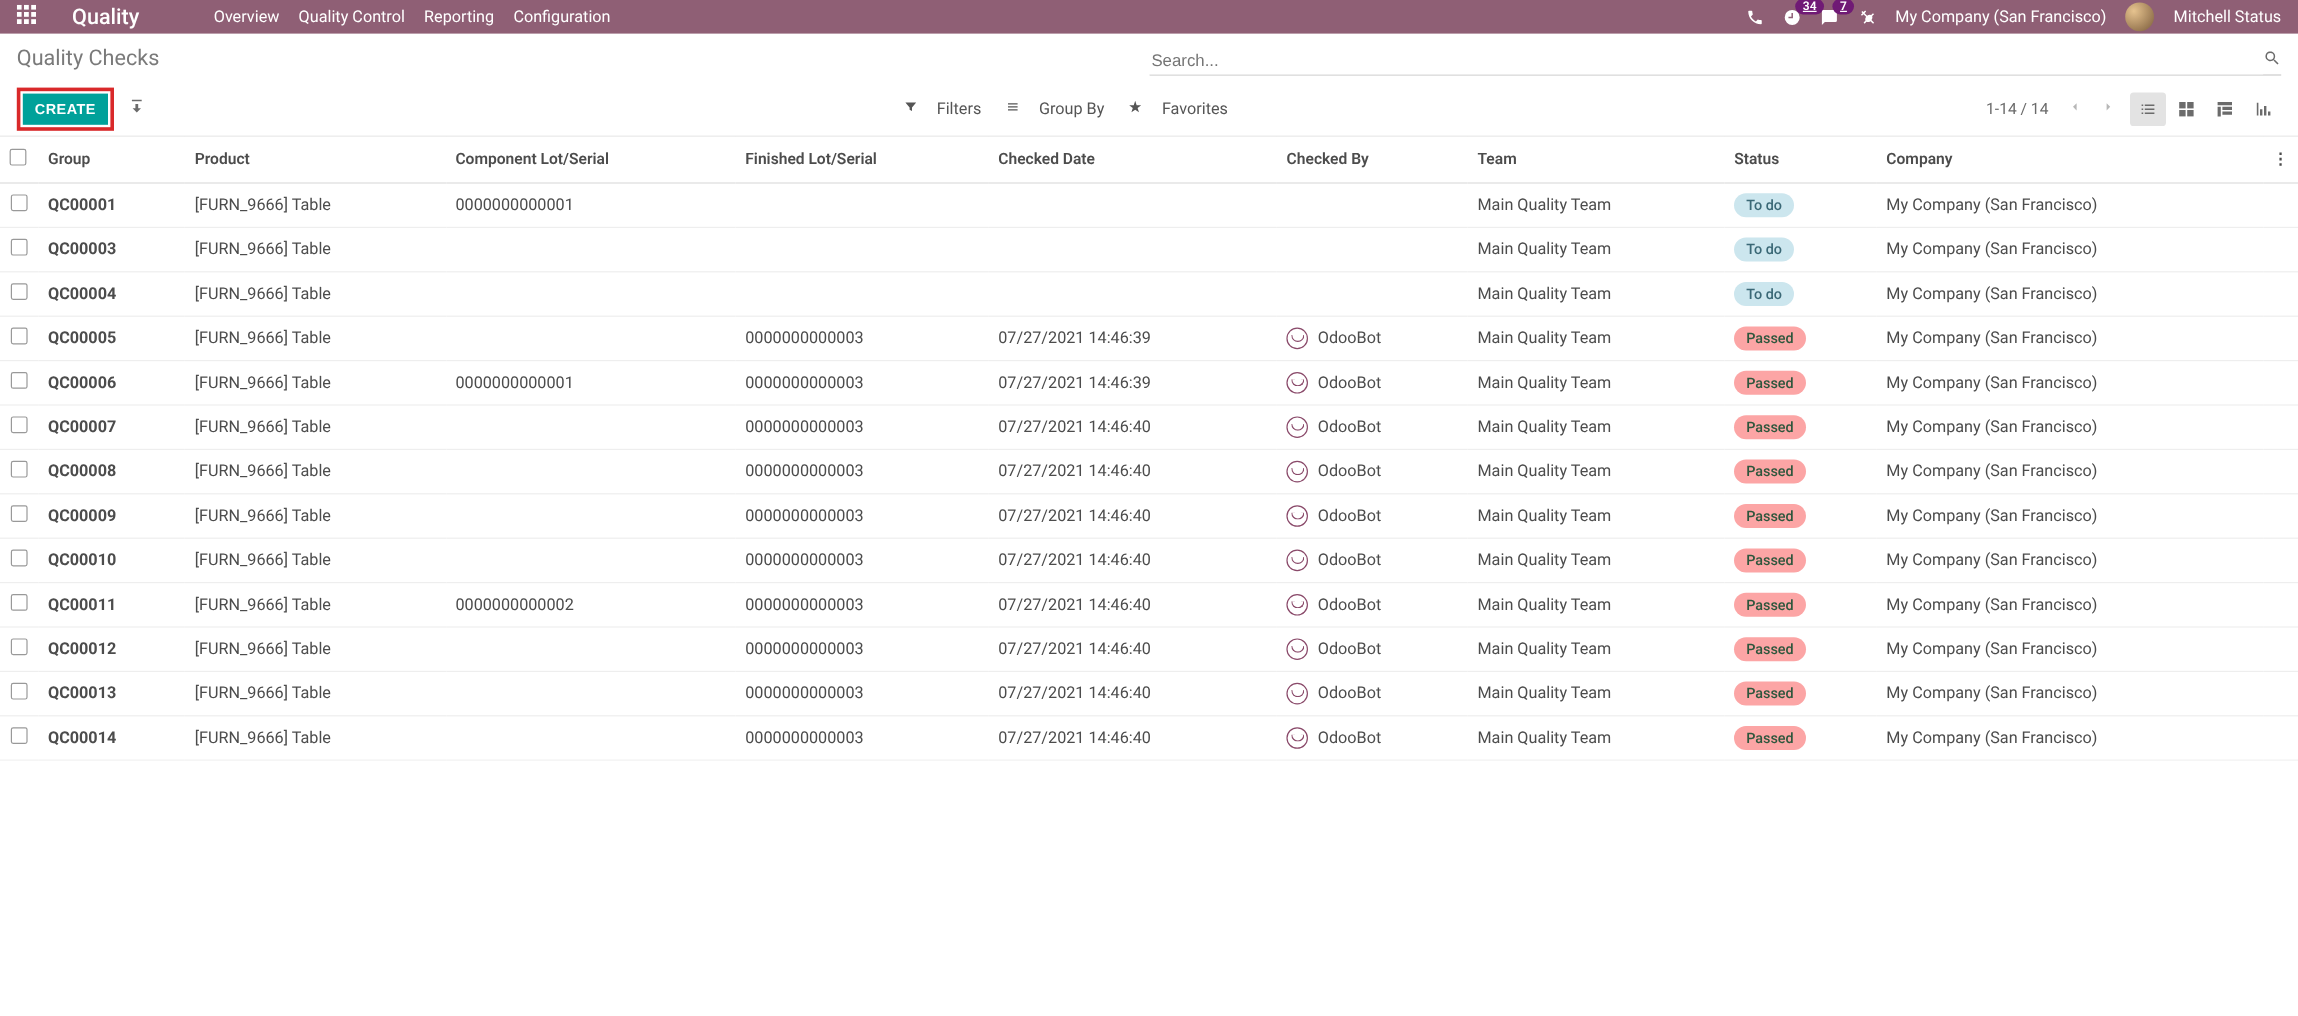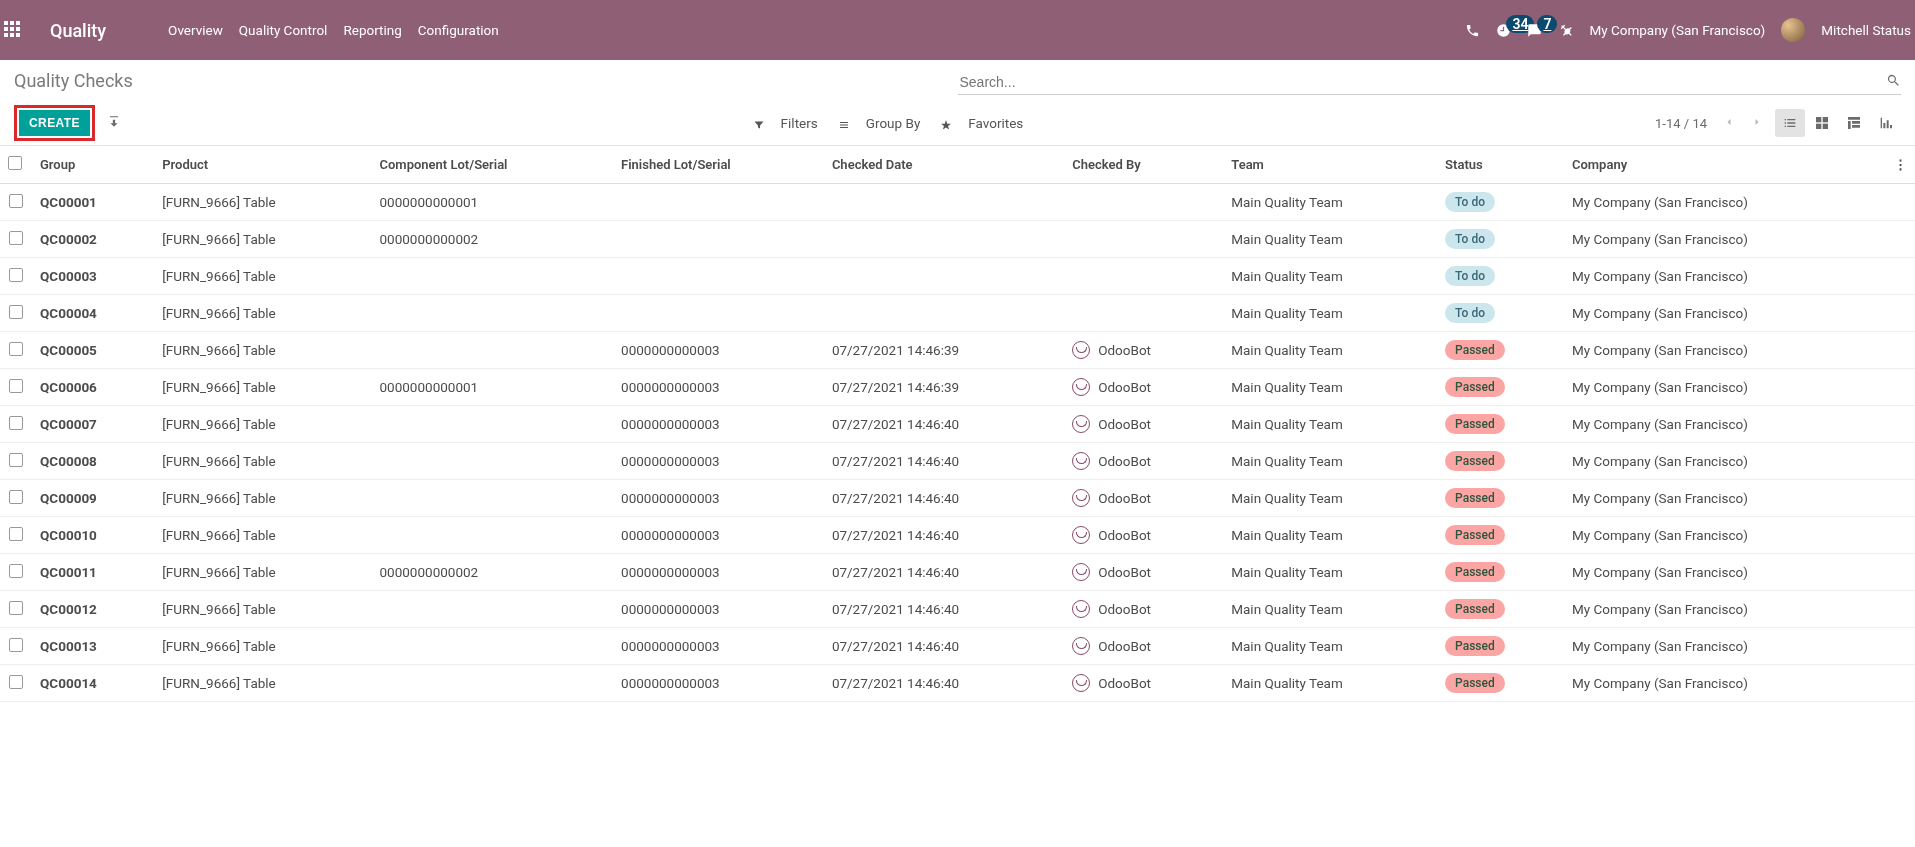--- a/index.html
+++ b/index.html
@@ -1,49 +1,49 @@
 <!DOCTYPE html>
 <html><head>
 <meta charset="utf-8">
 <style>
 * { box-sizing: border-box; margin: 0; padding: 0; }
 body { font-family: -apple-system, BlinkMacSystemFont, "Segoe UI", Roboto, Helvetica, Arial, sans-serif; font-size: 13px; color: #4c4c4c; background: #fff; }
 
 
-.navbar { background: #8f5f75; height: 60px; display: flex; align-items: center; padding: 0 4px; color: #fff; }
+.navbar { background: #8f5f75; height: 28px; display: flex; align-items: center; padding: 0 14px; color: #fff; }
 .nav-left { display: flex; align-items: center; gap: 28px; }
 .apps-icon svg { width: 16px; height: 16px; fill: #fff; }
 .app-title { font-size: 18px; font-weight: 500; margin-left: 2px; }
 .nav-menu { display: flex; gap: 16px; margin-left: 34px; }
 .nav-menu-item { color: #fff; cursor: pointer; font-size: 13.5px; }
 .nav-right { margin-left: auto; display: flex; align-items: center; gap: 16px; }
 .nav-right .icon { display: flex; align-items: center; }
 .nav-right svg { width: 15px; height: 15px; fill: #fff; }
 .badge-wrap { position: relative; display:flex; align-items:center; }
-.badge-wrap .badge { position: absolute; top: -8px; left: 10px; background: #0c4a6e; color: #fff; border-radius: 10px; padding: 1px 6px; font-size: 14px; font-weight: 600; text-decoration: underline; }
+.badge-wrap .badge { position: absolute; top: -8px; left: 10px; background: #701a75; color: #fff; border-radius: 10px; padding: 1px 6px; font-size: 10px; font-weight: 600; text-decoration: underline; }
 .company-name { font-size: 13.5px; }
 .avatar { width: 24px; height: 24px; border-radius: 50%; background: radial-gradient(circle at 30% 30%, #e6c38f, #7a5b3a); }
 .user-name { font-size: 13.5px; }
 
 
 .control-panel { padding: 10px 14px 4px; border-bottom: 1px solid #e5e5e5; }
 .cp-top { display: flex; align-items: flex-start; }
 .breadcrumb { font-size: 18px; color: #7a7a7a; }
 .search-wrap { margin-left: auto; width: 50%; display: flex; align-items: center; border-bottom: 1px solid #ccc; }
 .search-input { flex: 1; border: none; outline: none; font-size: 14px; padding: 4px 2px; }
 .search-icon svg { width: 15px; height: 15px; fill: #6b6b6b; }
 
 .cp-bottom { display: flex; align-items: center; margin-top: 10px; }
 .cp-left { display: flex; align-items: center; gap: 6px; }
 .create-wrap { border: 3px solid #d9292a; padding: 2px; display: inline-block; }
 .btn-create { background: #00a19a; color: #fff; border: none; padding: 6px 10px; font-weight: 700; font-size: 12px; letter-spacing: 0.4px; cursor: pointer; }
 .download-icon svg { width: 14px; height: 14px; fill: #6b6b6b; }
 
 .cp-mid { margin-left: auto; display: flex; align-items: center; gap: 20px; color: #555; }
-.srch-opt { display: flex; align-items: flex-end; gap: 16px; cursor: pointer; font-size: 13.5px; }
+.srch-opt { display: flex; align-items: flex-start; gap: 16px; cursor: pointer; font-size: 13.5px; }
 .srch-opt svg { width: 12px; height: 12px; fill: #555; }
 
 .cp-right { margin-left: auto; display: flex; align-items: center; gap: 12px; }
 .pager { display: flex; align-items: center; gap: 16px; color: #6b6b6b; }
 .pager-arrow svg { width: 12px; height: 12px; fill: #b7b7b7; }
 .view-switch { display: flex; gap: 2px; }
 .view-btn { width: 30px; height: 28px; display:flex; align-items:center; justify-content:center; border-radius: 3px; cursor:pointer; }
 .view-btn svg { width: 16px; height: 16px; fill: #6b6b6b; }
 .view-btn.active { background: #e3e3e3; }
 
@@ -222,33 +222,20 @@
         <td></td>
         <td></td>
         <td></td>
         <td>Main Quality Team</td>
         <td><span class="status-badge status-todo">To do</span></td>
         <td>My Company (San Francisco)</td>
         <td class="opt-col"></td>
       </tr>
       <tr>
         <td class="check-col"><span class="chkbox"></span></td>
-        <td class="name-cell">QC00002</td>
-        <td>[FURN_9666] Table</td>
-        <td>0000000000002</td>
-        <td></td>
-        <td></td>
-        <td></td>
-        <td>Main Quality Team</td>
-        <td><span class="status-badge status-todo">To do</span></td>
-        <td>My Company (San Francisco)</td>
-        <td class="opt-col"></td>
-      </tr>
-      <tr>
-        <td class="check-col"><span class="chkbox"></span></td>
         <td class="name-cell">QC00003</td>
         <td>[FURN_9666] Table</td>
         <td></td>
         <td></td>
         <td></td>
         <td></td>
         <td>Main Quality Team</td>
         <td><span class="status-badge status-todo">To do</span></td>
         <td>My Company (San Francisco)</td>
         <td class="opt-col"></td>

